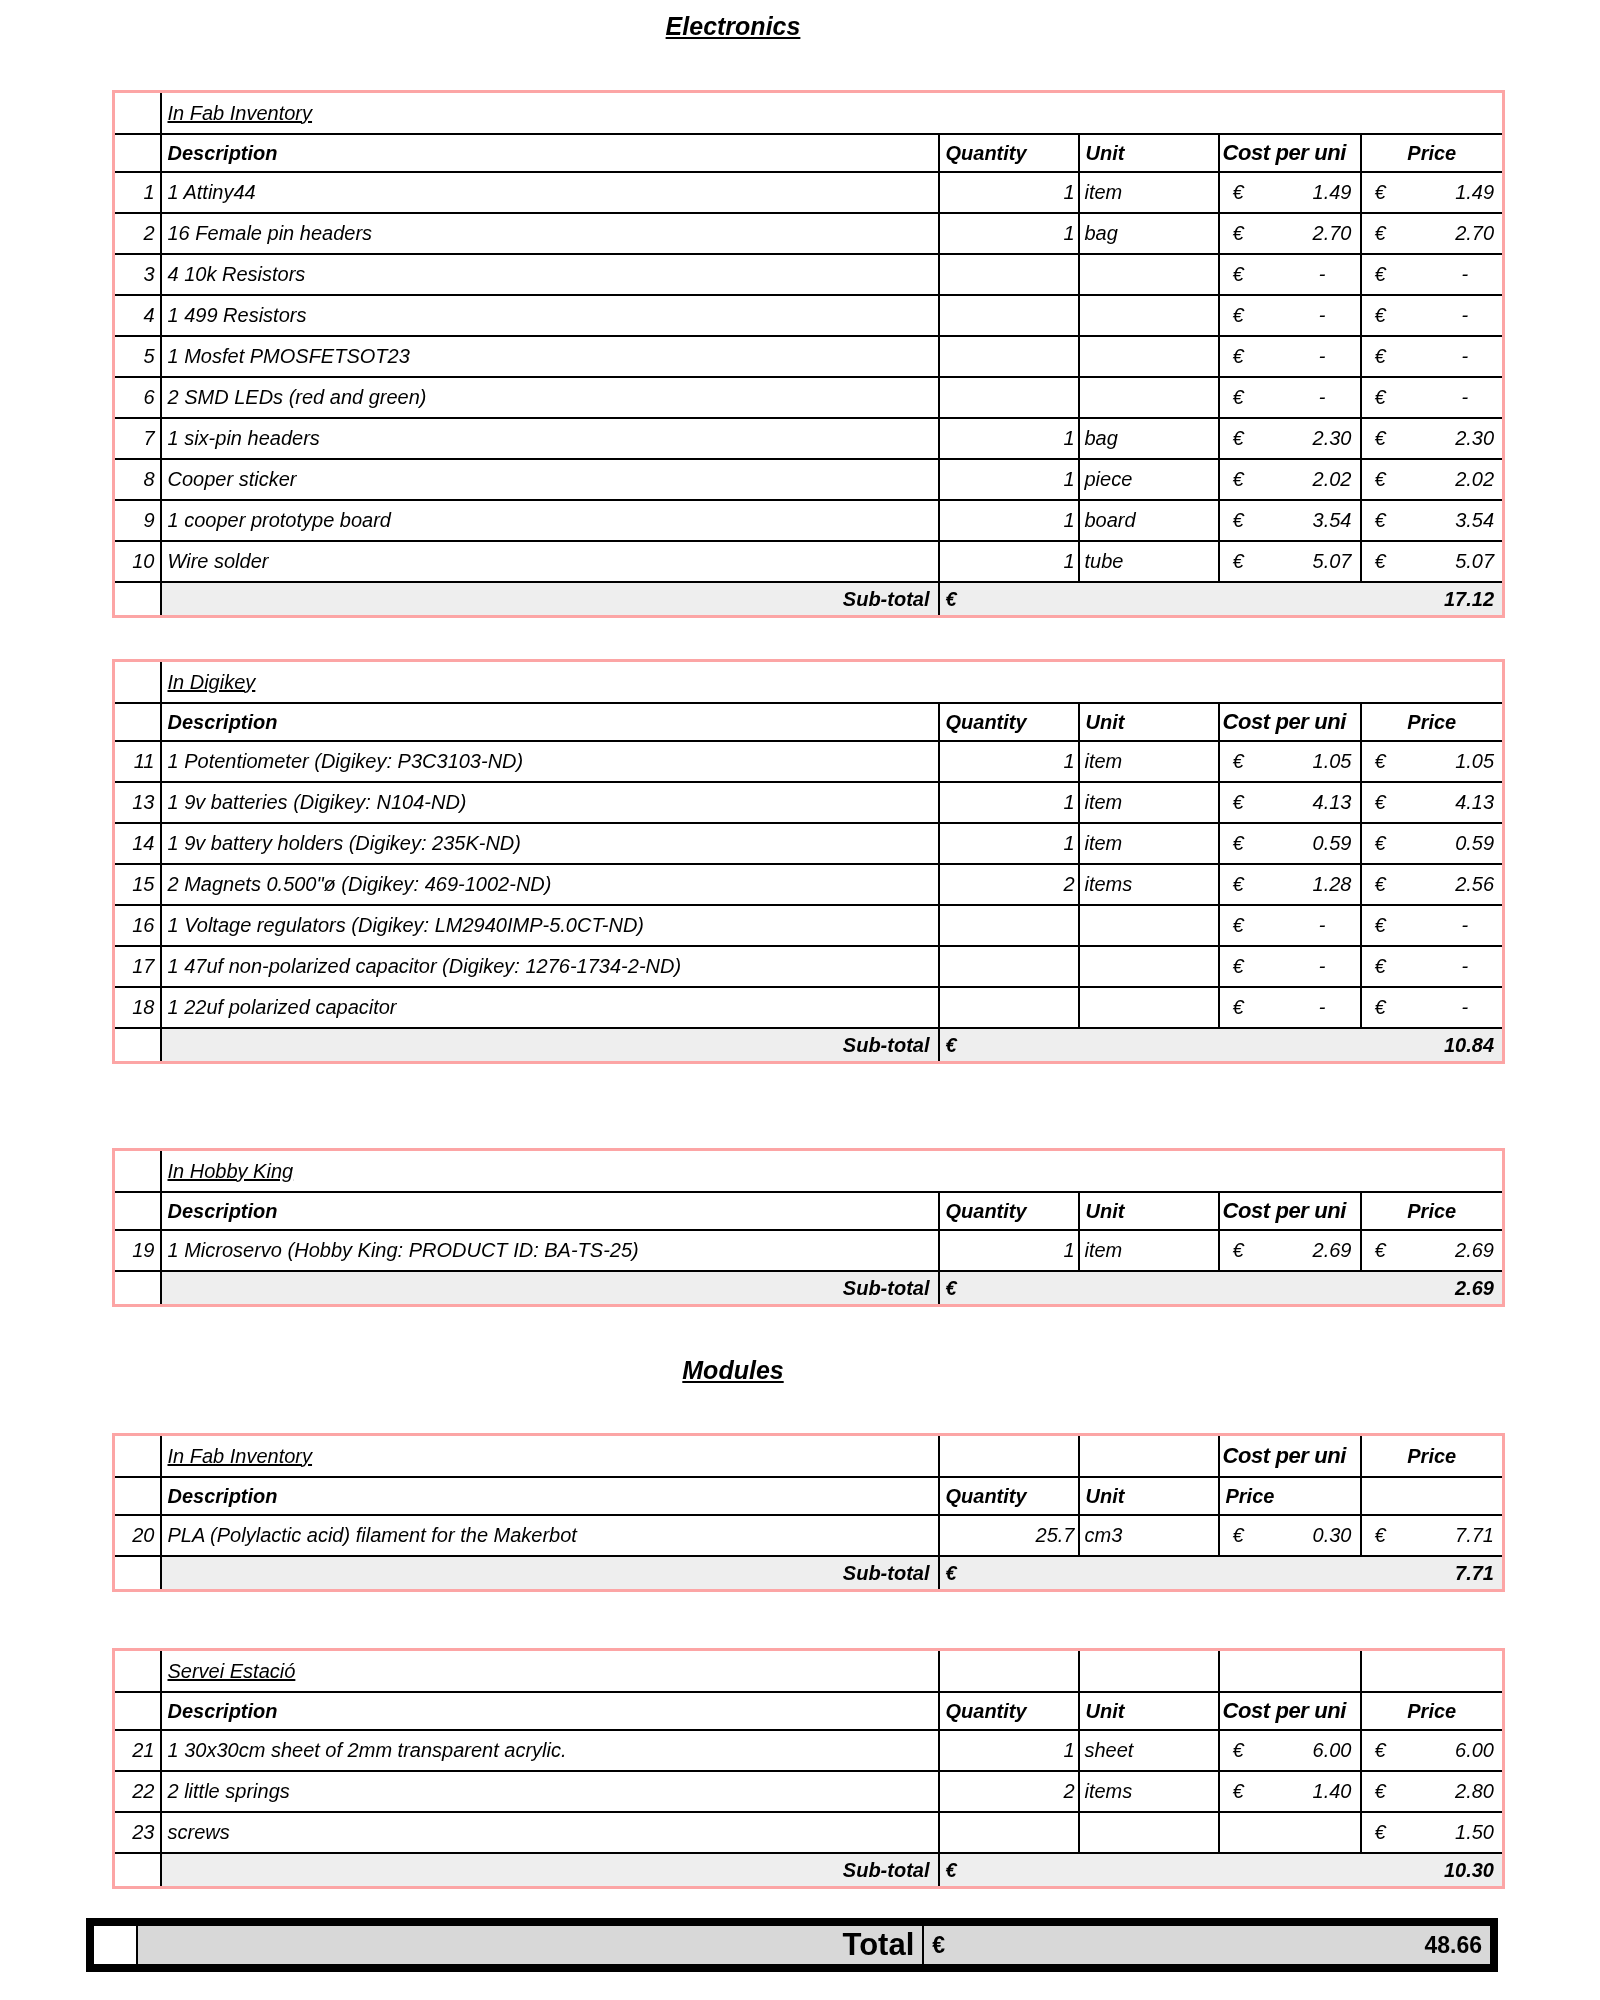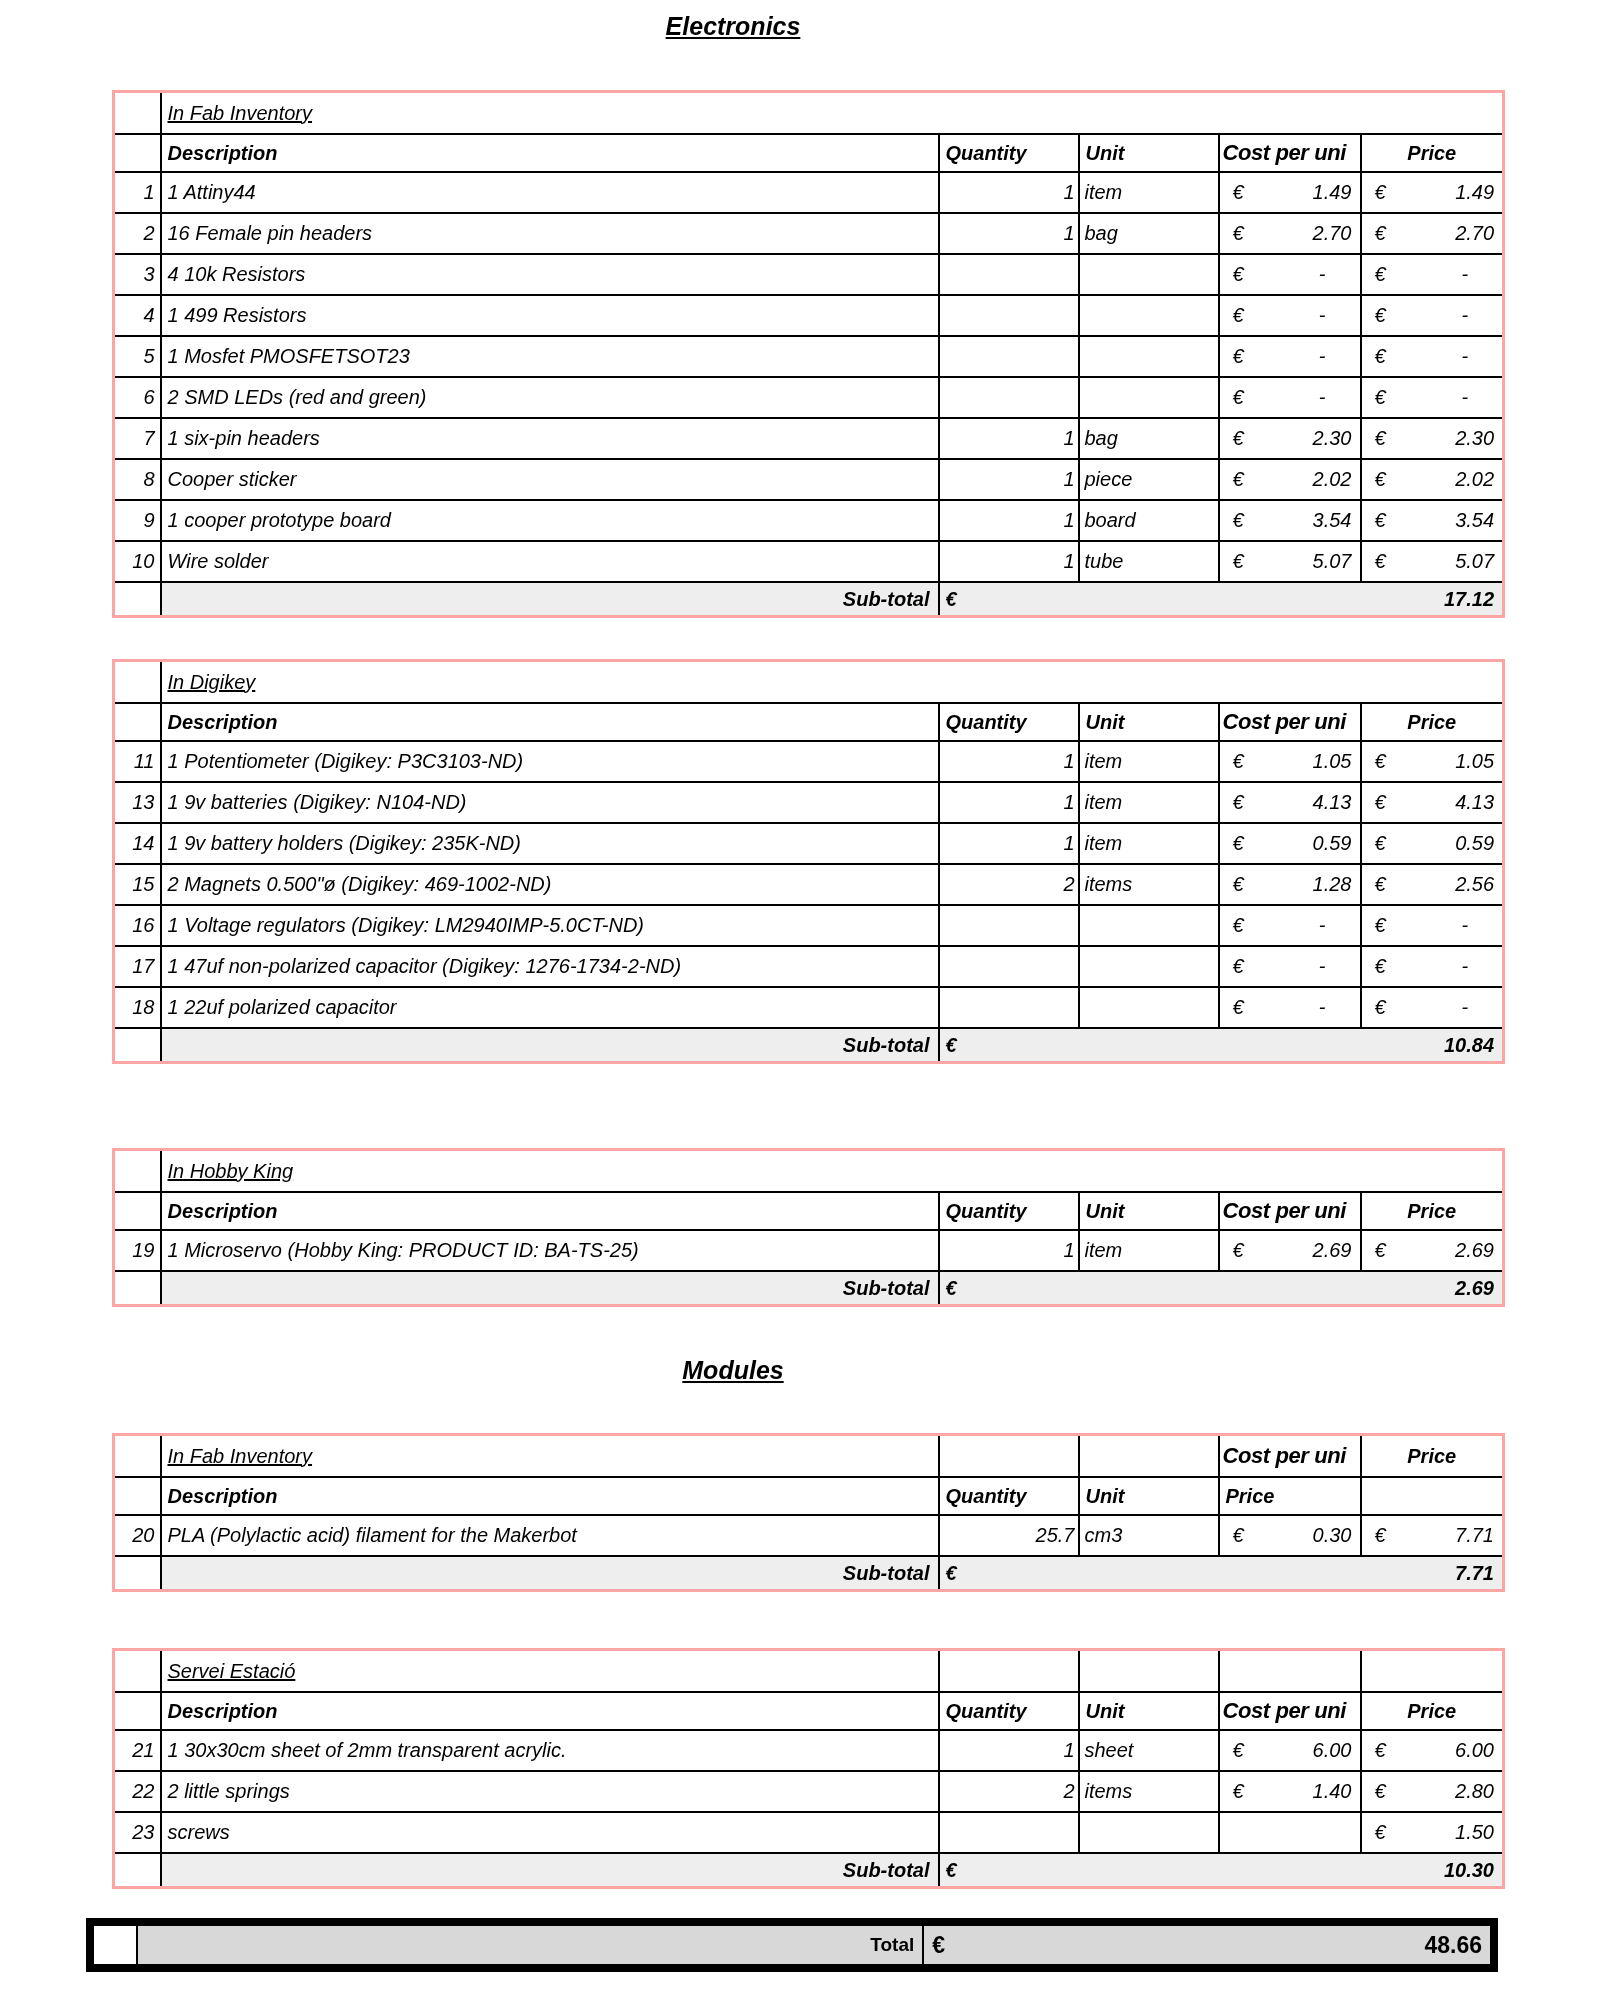--- a/index.html
+++ b/index.html
@@ -48,21 +48,21 @@
   .sub-money .cur{float:left; padding-left:6px;}
   .sub-money .val{float:right; padding-right:8px;}
 
   #ttotal{
     position:absolute; left:86px; top:1918px; width:1412px;
     border-collapse:collapse; table-layout:fixed;
     border:8px solid #000;
   }
   #ttotal td{background:#d8d8d8; height:38px;}
   #ttotal td.c-num{background:#ffffff;}
-  .total-label{text-align:right; padding-right:8px; font-size:19px; font-weight:bold;}
+  .total-label{text-align:right; padding-right:8px; font-size:31px; font-weight:bold;}
   .total-money{font-size:23px; font-weight:bold;}
   .total-money .cur{float:left; padding-left:8px;}
   .total-money .val{float:right; padding-right:8px;}
 </style>
 </head>
 <body>
 
 <div class="sheet">
 
   <div class="heading" id="heading-electronics">Electronics</div>

